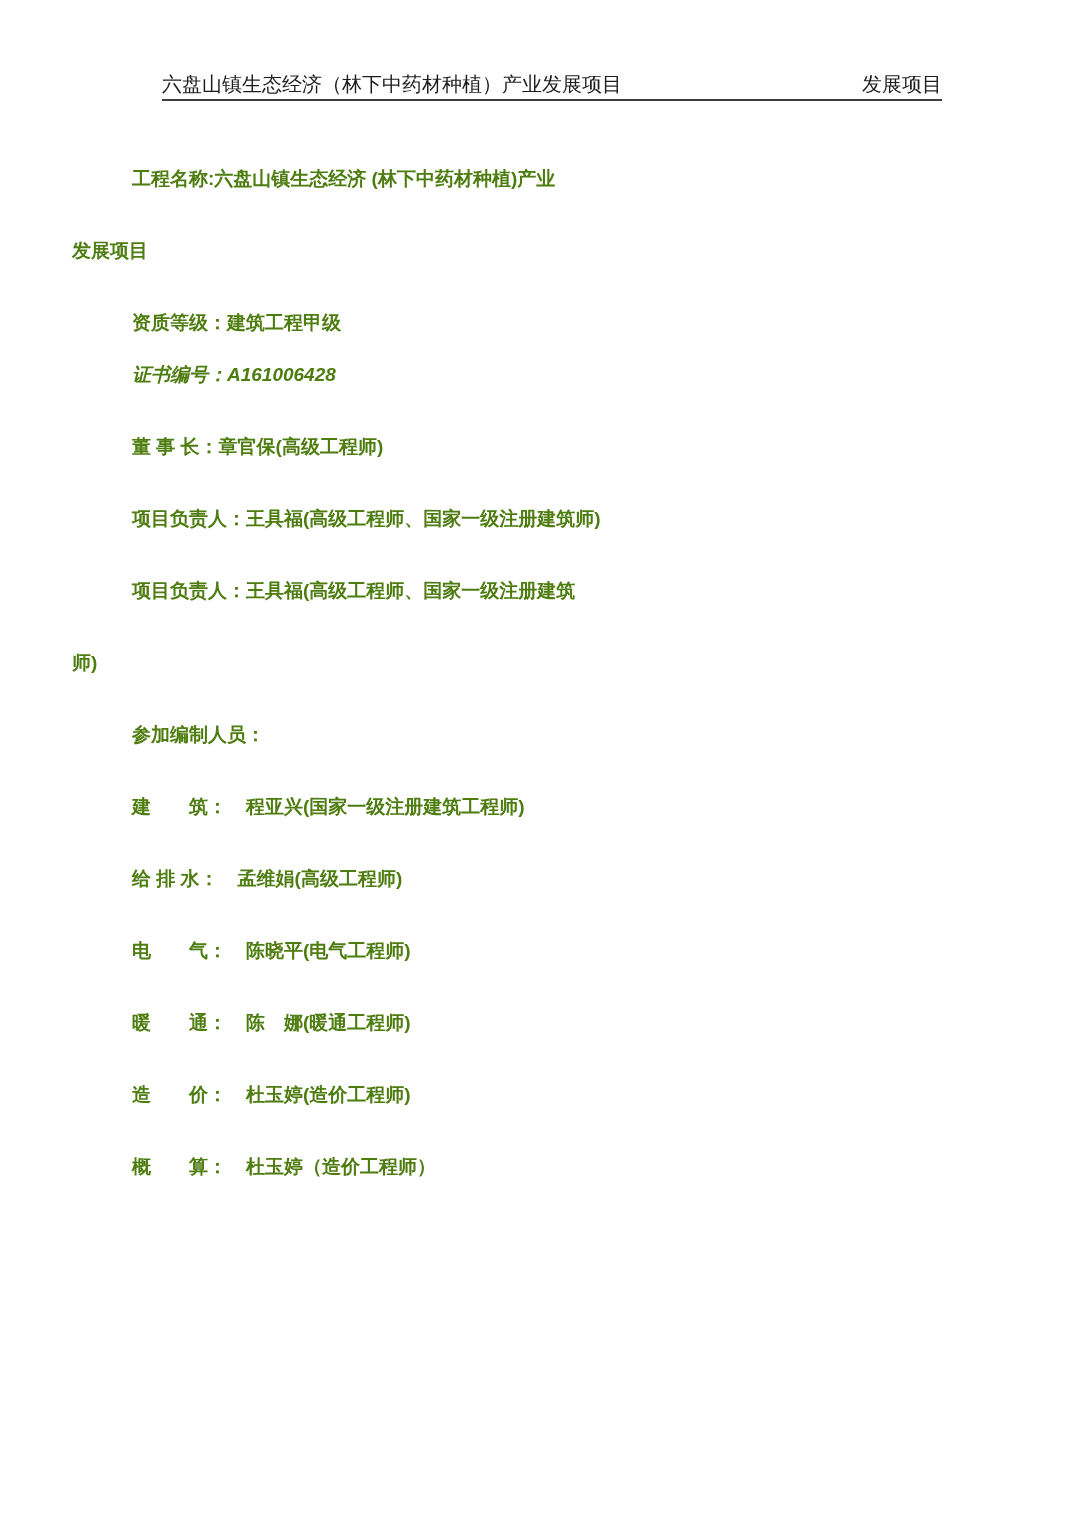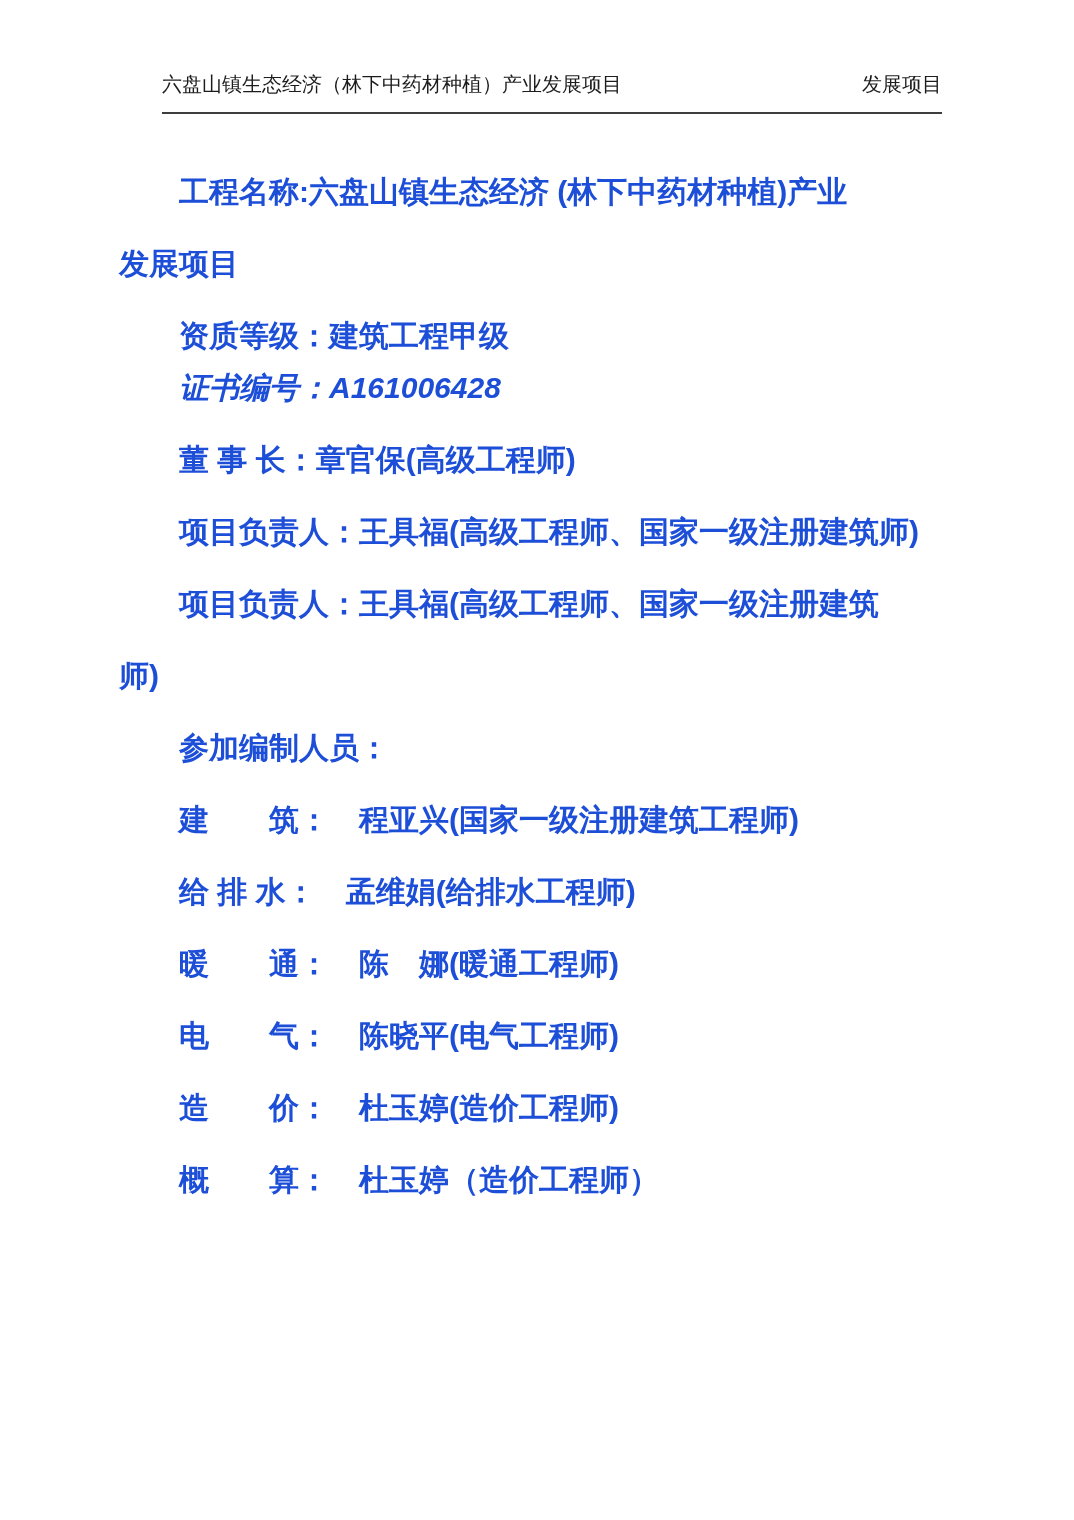--- a/index.html
+++ b/index.html
@@ -19,30 +19,30 @@
     background: #ffffff;
   }
   .page-header {
     margin: 72px 132px 0 162px;
     display: flex;
     justify-content: space-between;
     align-items: flex-end;
     font-size: 20px;
     line-height: 24px;
     color: #1c1c1c;
-    padding-bottom: 16px;
+    padding-bottom: 3px;
     border-bottom: 2px solid #3d3d3d;
     white-space: nowrap;
   }
   .doc-body {
-    margin: 42px 120px 0 119px;
+    margin: 42px 120px 0 72px;
     font-family: "Liberation Sans", sans-serif;
-    font-size: 30px;
+    font-size: 19px;
     font-weight: bold;
-    color: #1d4ed8;
+    color: #4d7c0f;
   }
   .line {
     height: 72px;
     line-height: 72px;
     white-space: nowrap;
   }
   .line.indent { text-indent: 60px; }
   .line.tight  { margin-top: -20px; font-style: italic; }
 </style>
 </head>
@@ -59,20 +59,20 @@
     <div class="line indent">工程名称:六盘山镇生态经济 (林下中药材种植)产业</div>
     <div class="line">发展项目</div>
     <div class="line indent">资质等级：建筑工程甲级</div>
     <div class="line indent tight">证书编号：A161006428</div>
     <div class="line indent">董 事 长：章官保(高级工程师)</div>
     <div class="line indent">项目负责人：王具福(高级工程师、国家一级注册建筑师)</div>
     <div class="line indent">项目负责人：王具福(高级工程师、国家一级注册建筑</div>
     <div class="line">师)</div>
     <div class="line indent">参加编制人员：</div>
     <div class="line indent">建　　筑：　程亚兴(国家一级注册建筑工程师)</div>
-    <div class="line indent">给 排 水：　孟维娟(给排水工程师)</div>
+    <div class="line indent">给 排 水：　孟维娟(高级工程师)</div>
+    <div class="line indent">电　　气：　陈晓平(电气工程师)</div>
     <div class="line indent">暖　　通：　陈　娜(暖通工程师)</div>
-    <div class="line indent">电　　气：　陈晓平(电气工程师)</div>
     <div class="line indent">造　　价：　杜玉婷(造价工程师)</div>
     <div class="line indent">概　　算：　杜玉婷（造价工程师）</div>
   </div>
 
 </div>
 
 </body></html>

